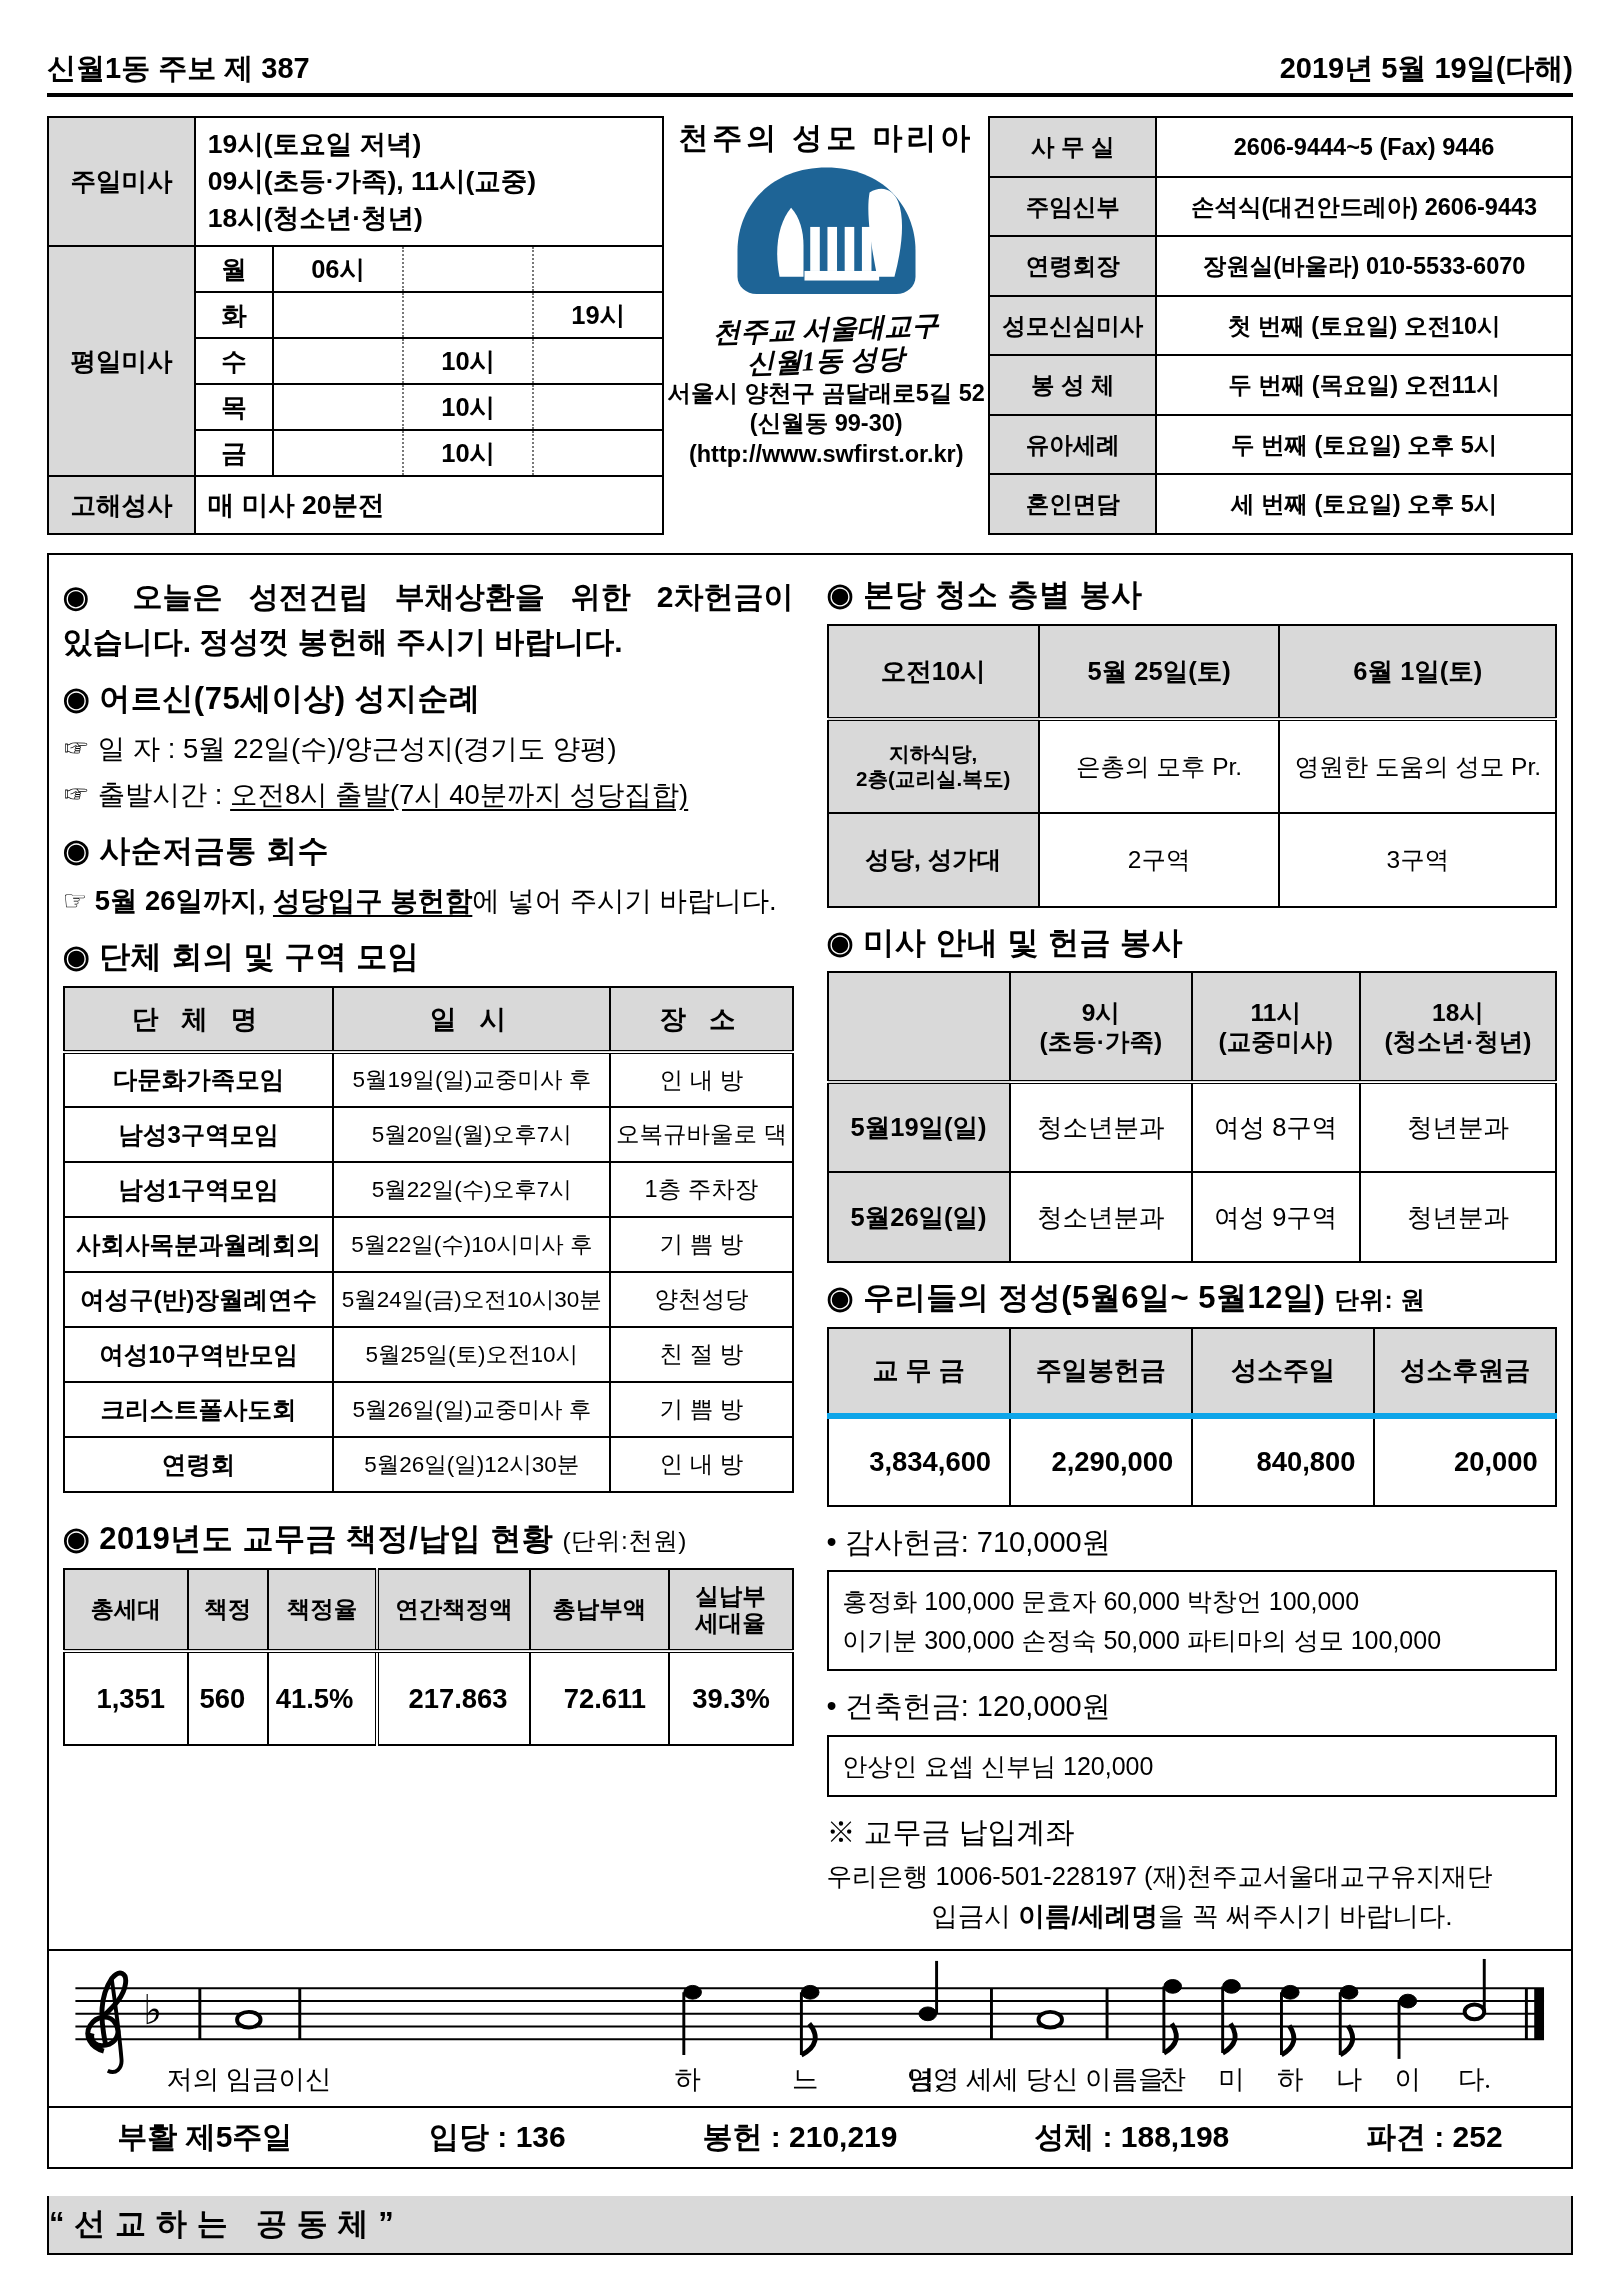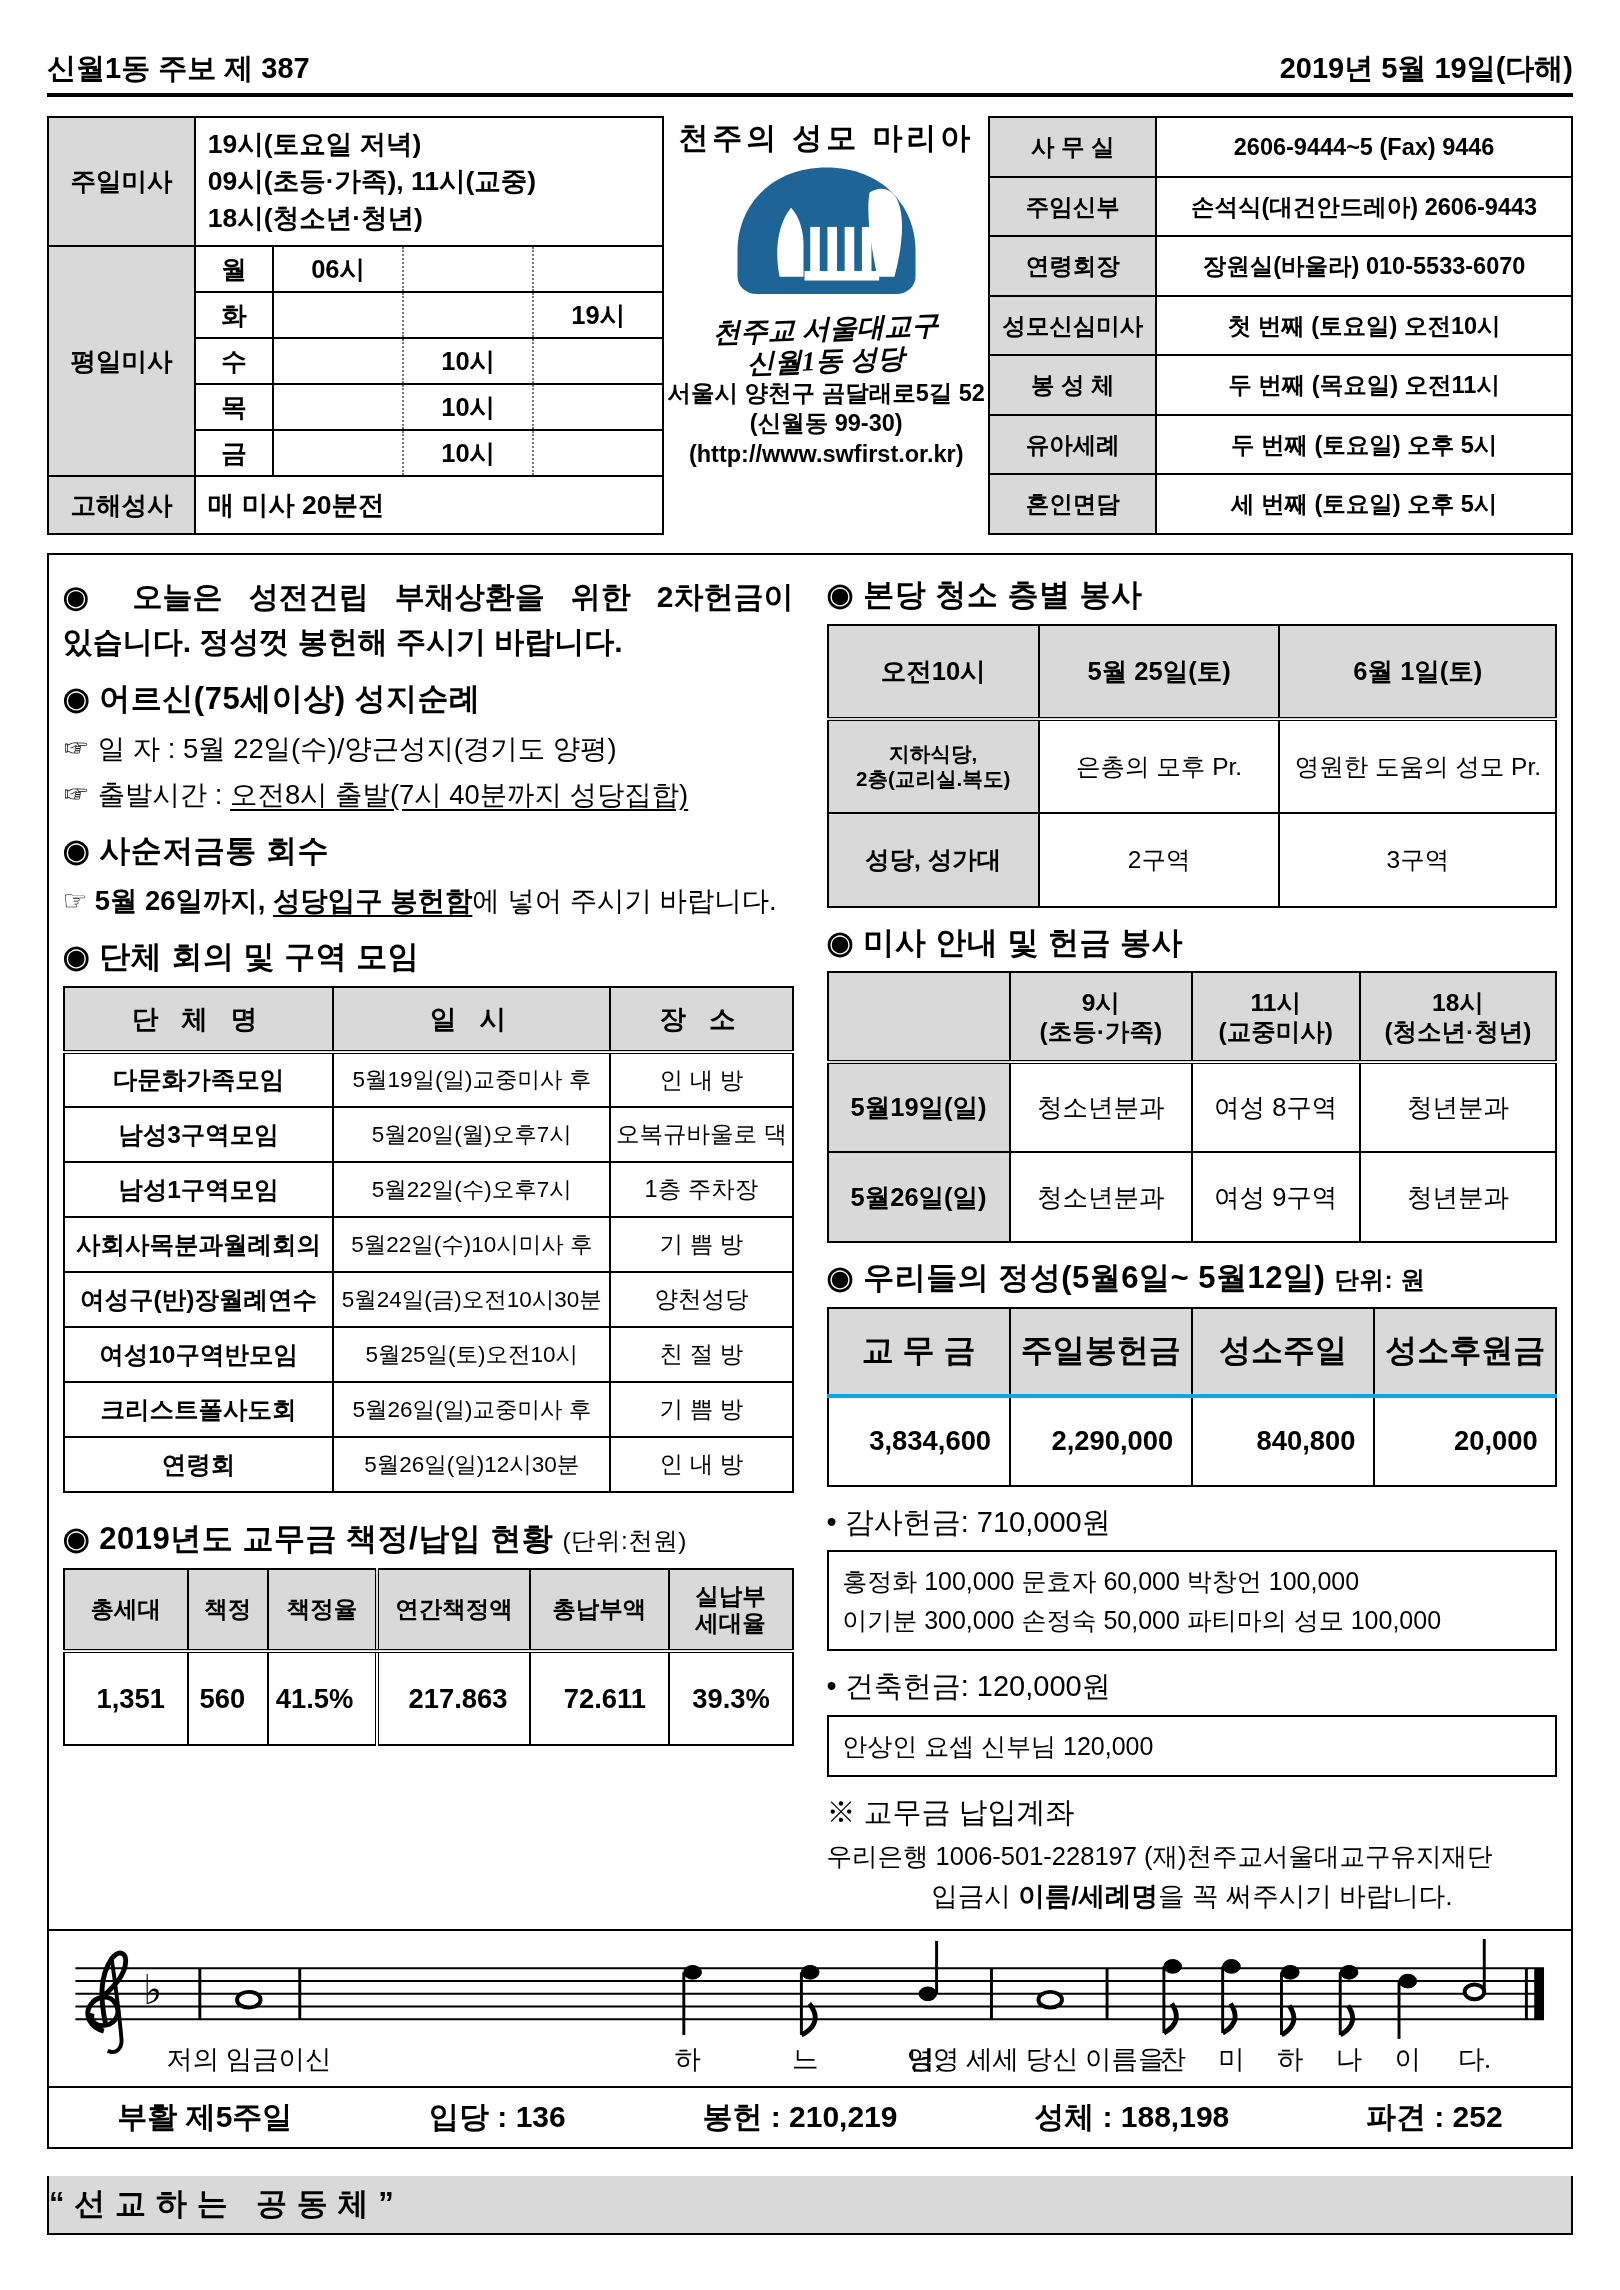--- a/index.html
+++ b/index.html
@@ -60,27 +60,27 @@
 
   .dues-table .hdr td { font-size:23.5px; height:82px; line-height:1.15; }
   .dues-table .val td { font-size:27.4px; font-weight:bold; height:94px; text-align:right; padding-right:21.6px; }
 
   .clean-table td { height:94px; font-size:24.5px; padding:2px 5.9px; }
   .clean-table .hdr td { font-size:25.5px; }
   .clean-table .rl { background:#d9d9d9; font-weight:bold; }
   .clean-table .small { font-size:20.6px; line-height:1.25; }
 
   .svc-table td { height:90px; font-size:25.5px; padding:2px 3.9px; }
-  .svc-table .hdr td { font-size:24.5px; line-height:1.2; height:90px; }
+  .svc-table .hdr td { font-size:24.5px; line-height:1.2; height:110px; }
   .svc-table .rl { background:#d9d9d9; font-weight:bold; }
   .diag { background:
       linear-gradient(to bottom right, #fff calc(50% - 2px), #000 calc(50% - 2px), #000 calc(50% + 1px), #fff calc(50% + 1px));
       border-bottom:4.9px double #000; }
 
-  .off-table .hdr td { font-size:32px; height:88px; border-bottom:4px solid #0ea5e9; }
+  .off-table .hdr td { font-size:26px; height:88px; border-bottom:6px solid #0ea5e9; }
   .off-table .val td { font-size:27.4px; font-weight:bold; height:90px; text-align:right; padding-right:17.6px; }
 
   .money-title { font-size:29px; font-weight:normal; margin:15.7px 0 7.8px; }
   .money-box { border:2px solid #000; padding:9.8px 13.7px; font-size:25px; line-height:1.55; word-break:keep-all; }
   .account-line { font-size:25.5px; line-height:1.5; margin:2px 0; word-break:keep-all; }
   .account-line2 { font-size:26.5px; text-align:center; }
 
   
   .music { border-top:2px solid #000; padding:5.9px 9.8px 0; }
   .stats { border-top:2px solid #000; display:flex; justify-content:space-around; align-items:center;

